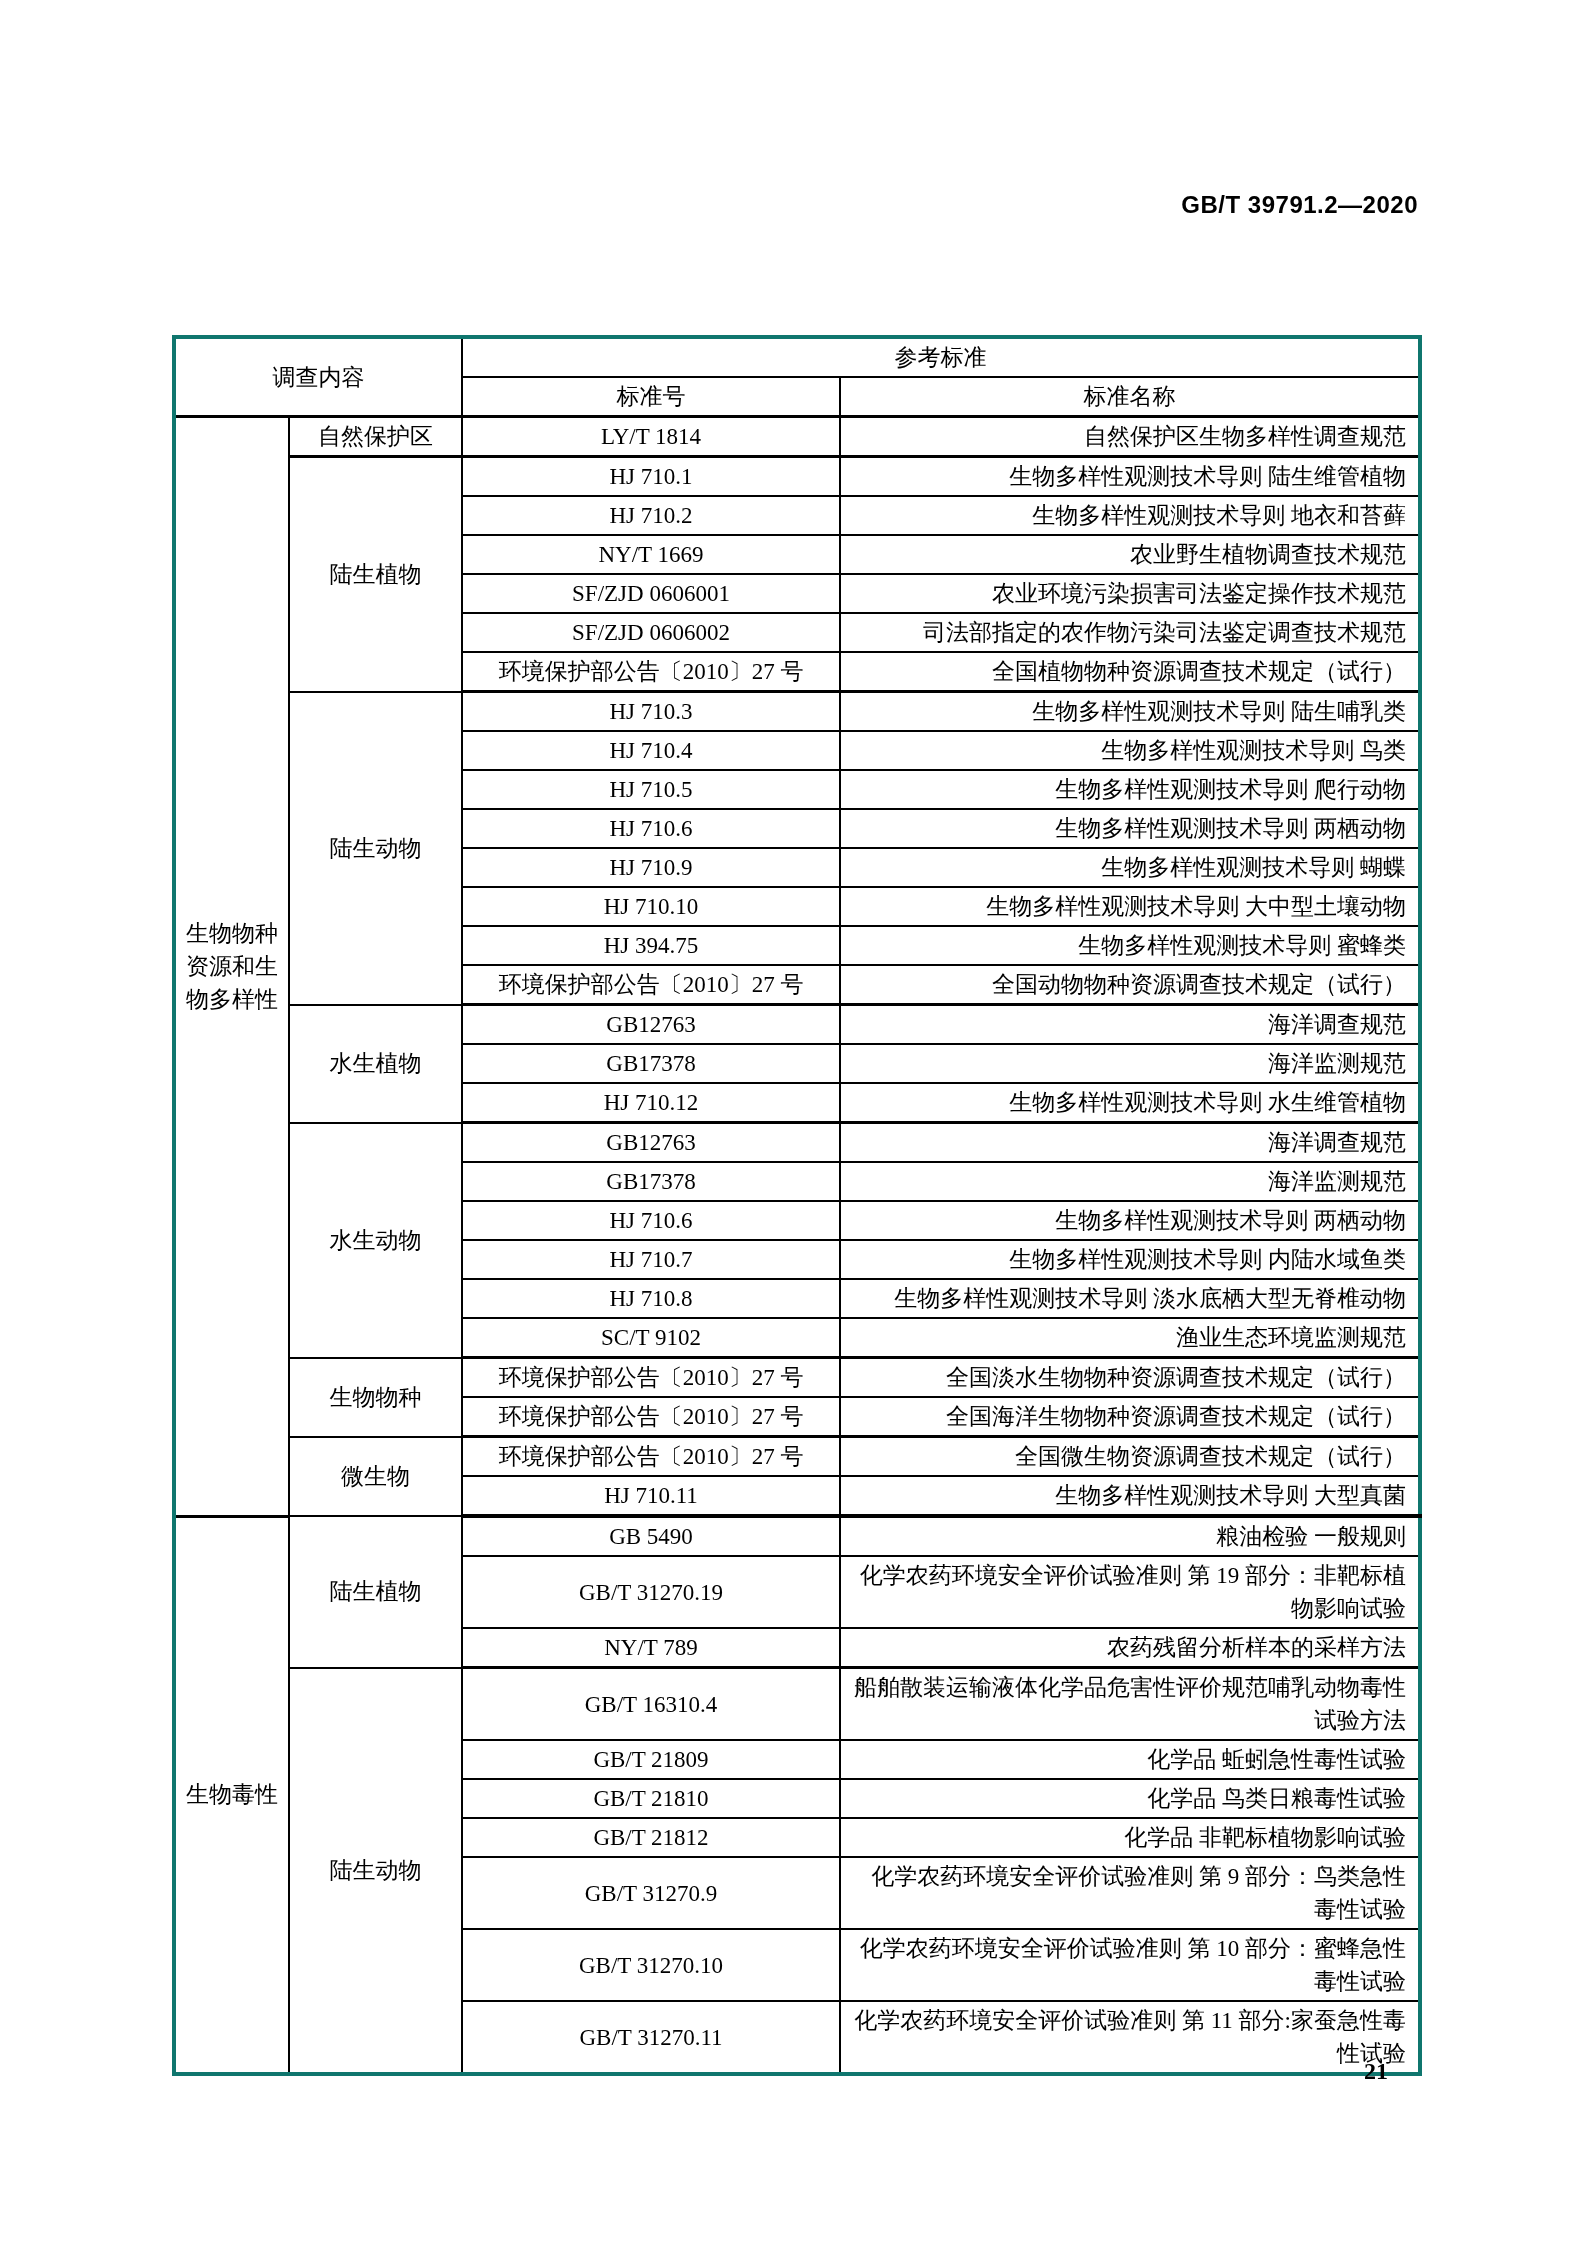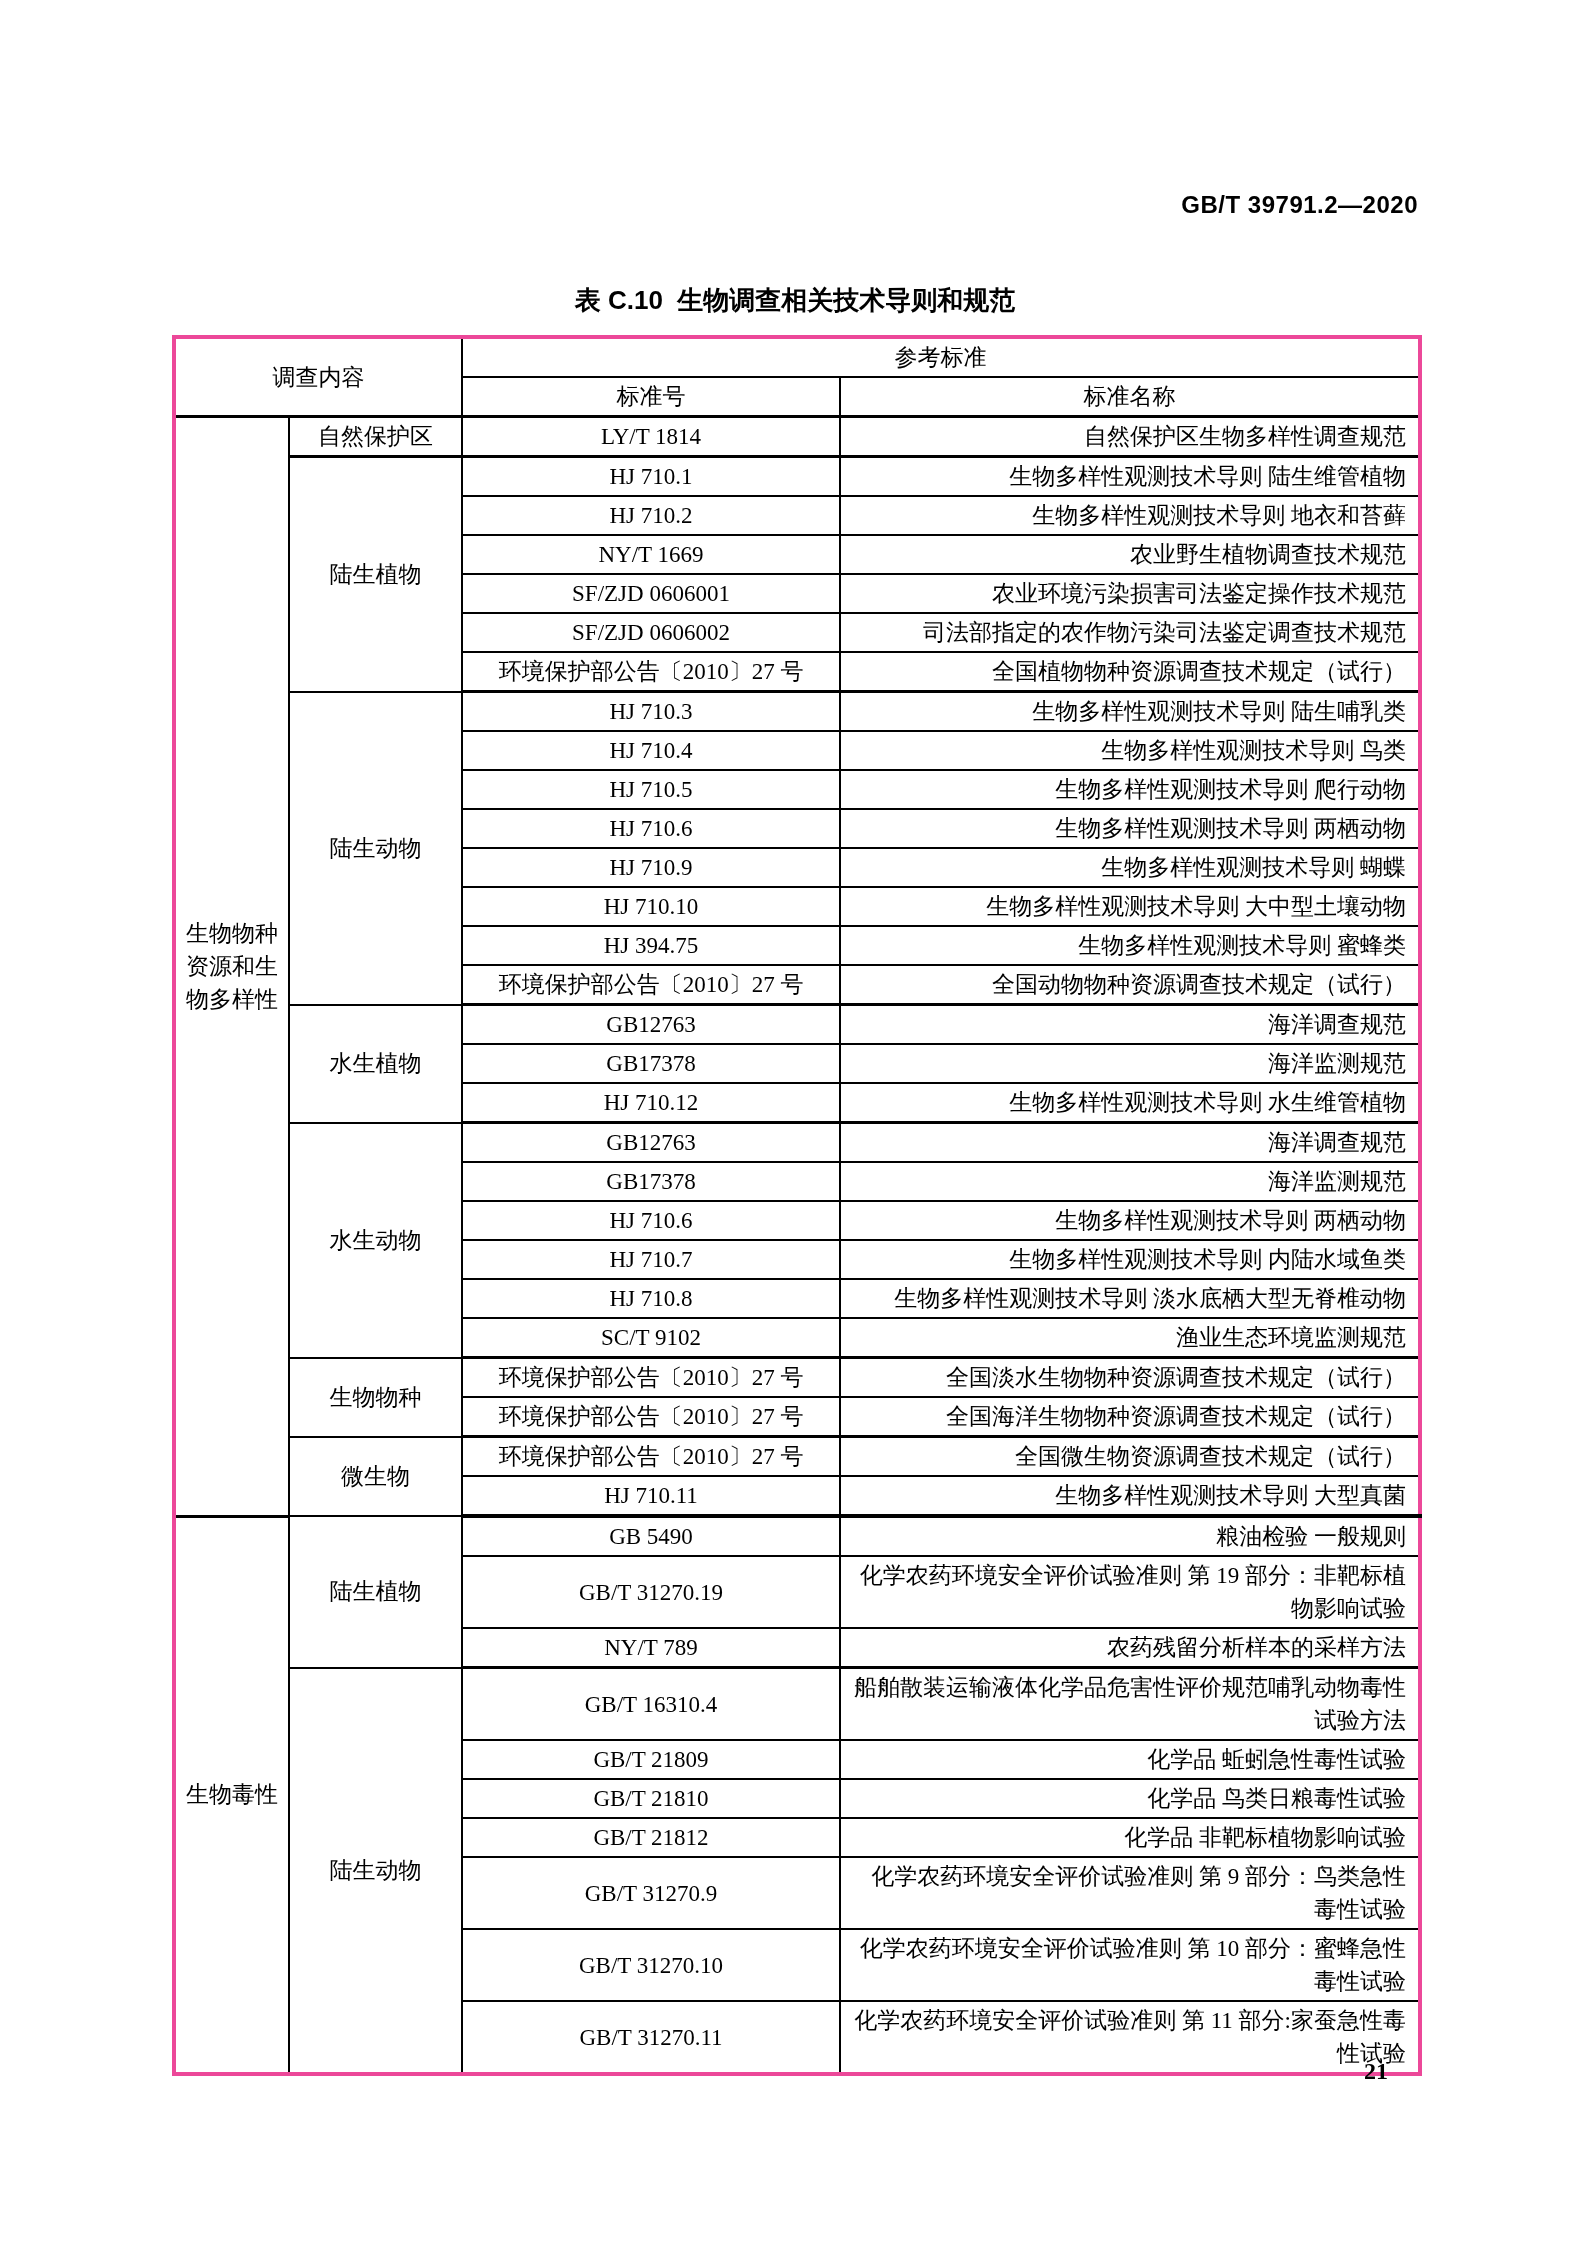--- a/index.html
+++ b/index.html
@@ -32,21 +32,21 @@
     font-weight: 600;
     white-space: pre;
   }
   table.std-table {
     position: absolute;
     top: 335px;
     left: 172px;
     width: 1246px;
     table-layout: fixed;
     border-collapse: collapse;
-    border: 4px solid #ec4899;
+    border: 4px solid #0f766e;
   }
   .std-table td {
     border: 2px solid #000;
     font-size: 23px;
     line-height: 33px;
     padding: 2px 8px;
     text-align: center;
     vertical-align: middle;
     word-break: break-all;
   }
@@ -68,21 +68,20 @@
     font-weight: bold;
   }
 </style>
 </head>
 <body>
 
 <div class="page">
 
   <div class="doc-number">GB/T 39791.2—2020</div>
 
-  <div class="caption">表 C.10  生物调查相关技术导则和规范</div>
 
   <table class="std-table">
     <colgroup>
       <col style="width:115px">
         <col style="width:173px">
         <col style="width:378px">
         <col style="width:580px">
     </colgroup>
 
     <tbody>

